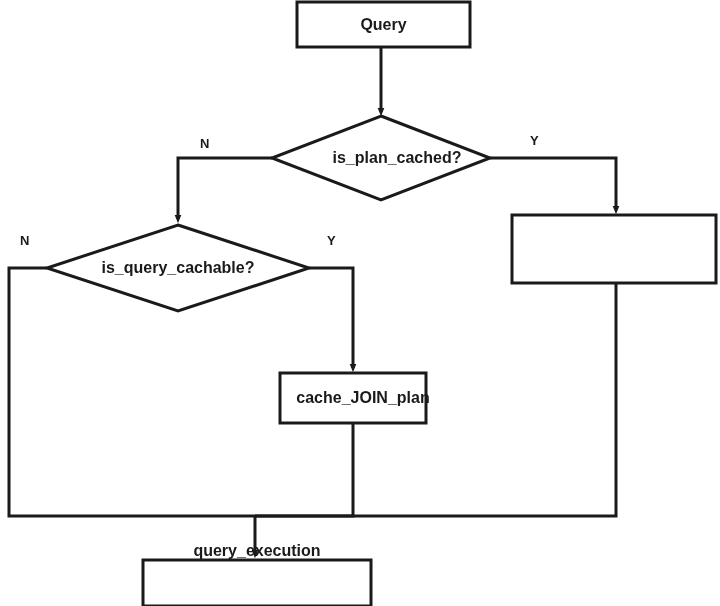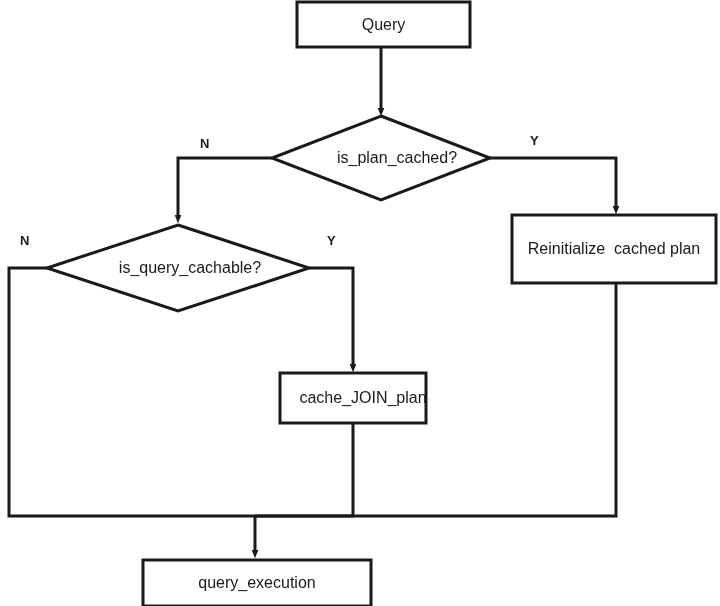--- a/index.html
+++ b/index.html
@@ -26,20 +26,21 @@
     position: absolute;
     display: flex;
     align-items: center;
     justify-content: center;
     color: #1a1a1a;
     font-size: 16px;
     font-family: "Liberation Sans", sans-serif;
     white-space: pre;
     pointer-events: none;
     line-height: 1;
+    font-weight: bold;
   }
   .edge-label {
     position: absolute;
     color: #1a1a1a;
     font-size: 13px;
     font-weight: bold;
     font-family: "Liberation Sans", sans-serif;
     line-height: 1;
   }
 </style>
@@ -86,27 +87,26 @@
       <rect x="280" y="373" width="146" height="50" fill="#ffffff" stroke="#1a1a1a" stroke-width="3"></rect>
 
       <rect x="143" y="560" width="228" height="46" fill="#ffffff" stroke="#1a1a1a" stroke-width="3"></rect>
     </g>
   </svg>
 
   <div class="node-label" style="left:297px; top:2px; width:173px; height:45px;">Query</div>
 
   <div class="node-label" style="left:288px; top:136px; width:218px; height:44px;">is_plan_cached?</div>
 
-  <div class="node-label" style="left:59px; top:246px; width:262px; height:44px;text-align:right;">is_query_cachable?</div>
+  <div class="node-label" style="left:47px; top:246px; width:262px; height:44px;text-align:right;">is_query_cachable?</div>
 
-  <div class="node-label" style="left:512px; top:215px; width:204px; height:68px;">Reinitialize  cached plan</div>
 
   <div class="node-label" style="left:280px; top:373px; width:166px; height:50px;">cache_JOIN_plan</div>
 
-  <div class="node-label" style="left:143px; top:560px; width:228px; height:46px;">query_execution</div>
+  <div class="node-label" style="left:143px; top:528px; width:228px; height:46px;">query_execution</div>
 
   <div class="edge-label" style="left:200px; top:137px;">N</div>
 
   <div class="edge-label" style="left:530px; top:134px;">Y</div>
 
   <div class="edge-label" style="left:20px; top:234px;">N</div>
 
   <div class="edge-label" style="left:327px; top:234px;">Y</div>
 
 </div>

